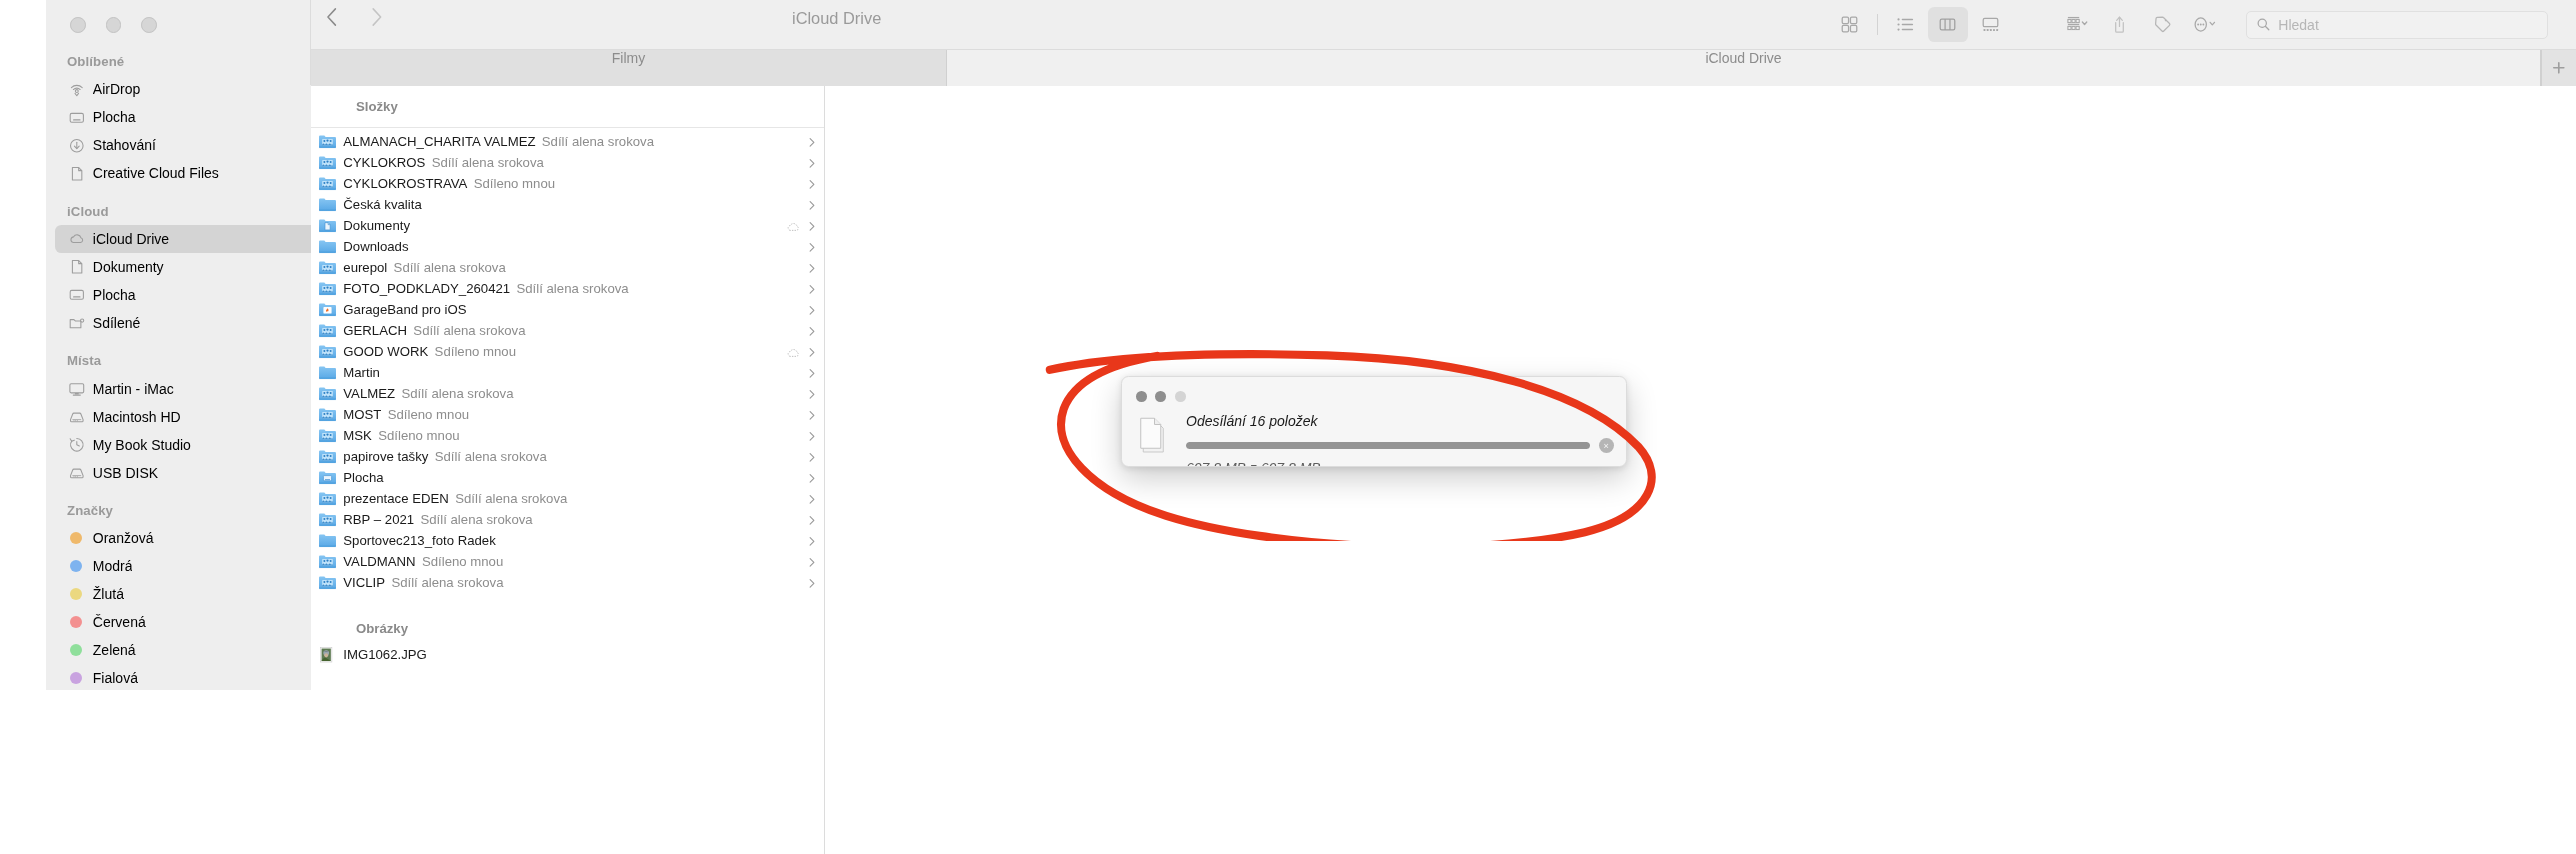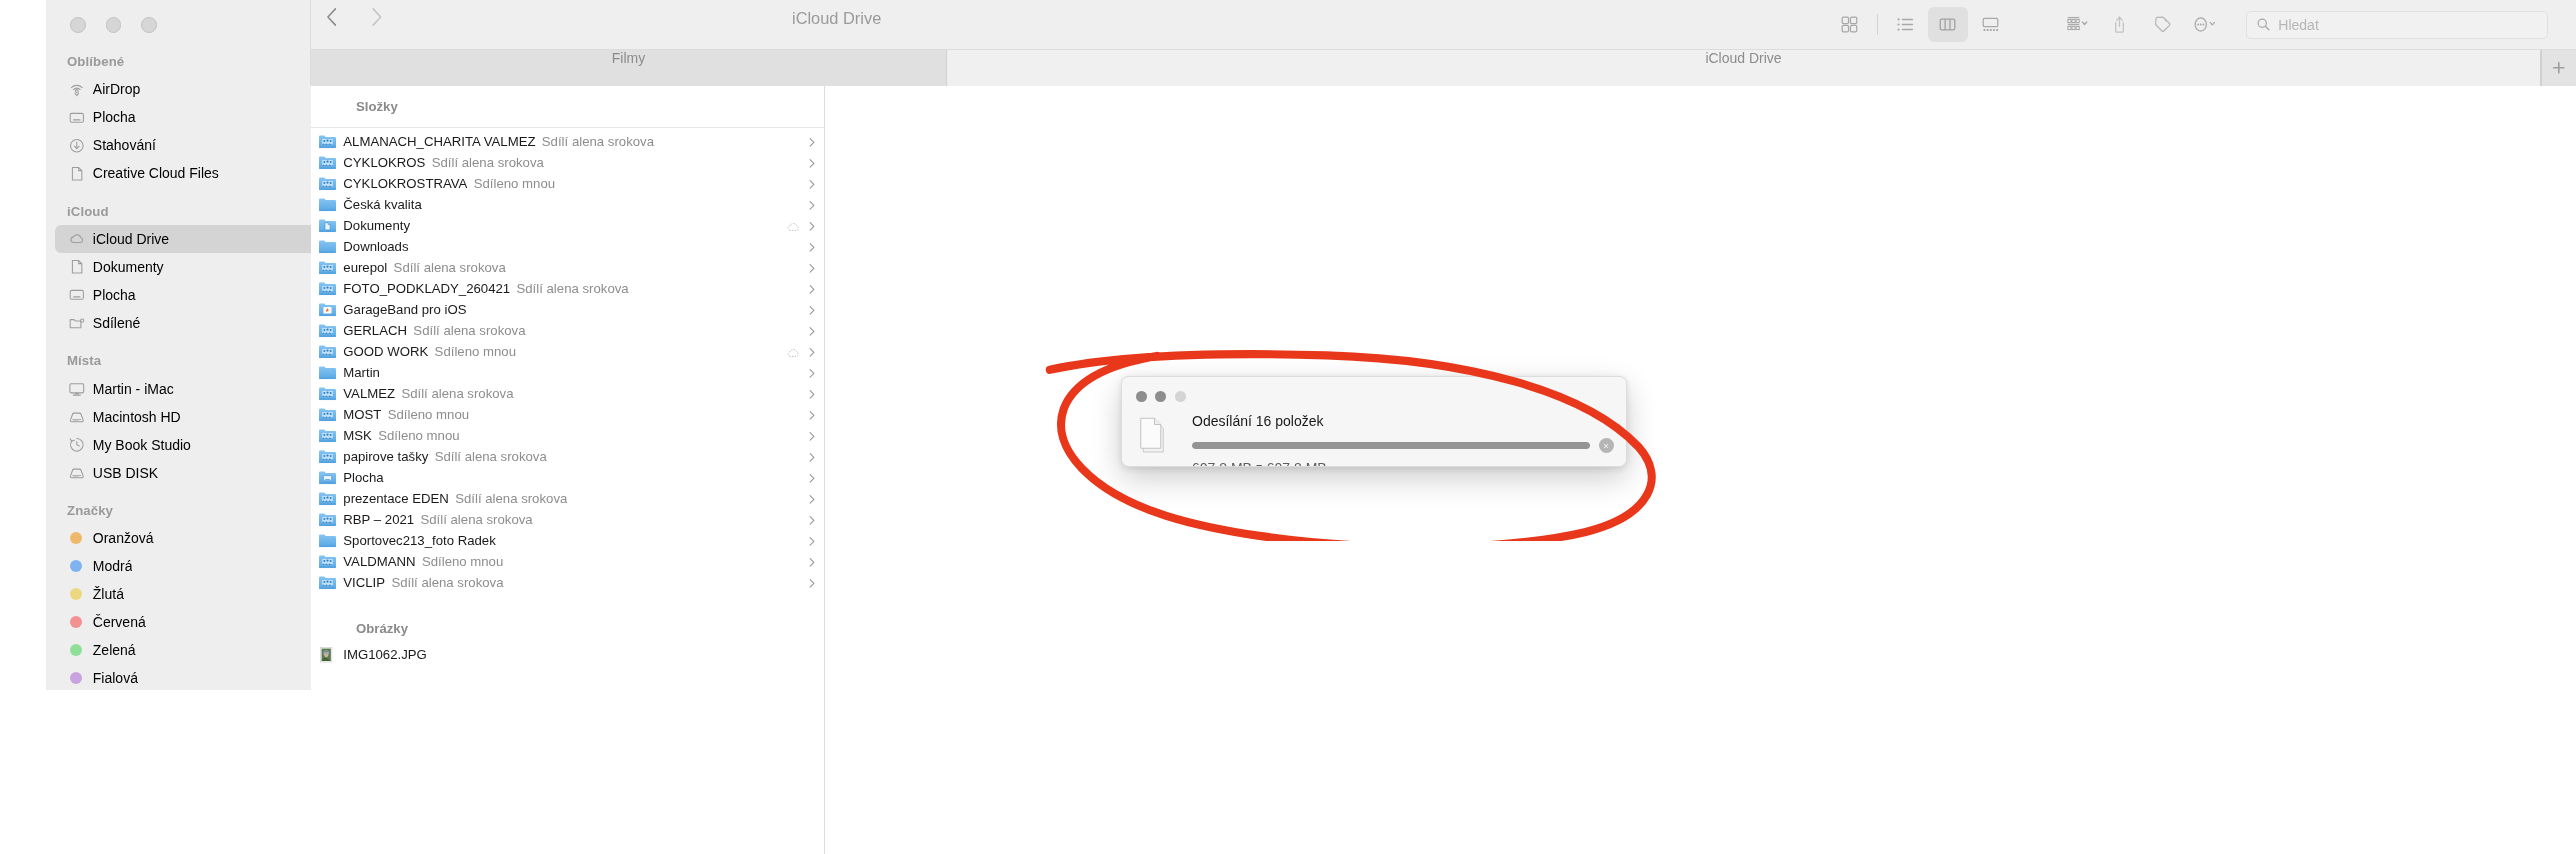--- a/index.html
+++ b/index.html
@@ -180,21 +180,21 @@
   #pd-lights { position: absolute; left: 14px; top: 14px; display: flex; gap: 8.8px; }
   .pd-tl { width: 10.7px; height: 10.7px; border-radius: 50%; }
   .pd-tl.g1 { background: #8e8e8e; }
   .pd-tl.g2 { background: #8e8e8e; }
   .pd-tl.g3 { background: #d4d4d4; }
   #pd-body {
     position: absolute; left: 15px; top: 35px; right: 10px;
     display: flex; align-items: flex-start;
   }
   #pd-fileicon { width: 35px; height: 43px; flex: 0 0 35px; position: relative; margin-top: 1.3px; }
-  #pd-text { flex: 1 1 auto; margin-left: 20px; padding-right: 2.5px; }
+  #pd-text { flex: 1 1 auto; margin-left: 14px; padding-right: 2.5px; font-style: italic; }
   #pd-title { font-size: 14px; color: #1a1a1a; line-height: 19px; }
   #pd-barrow { display: flex; align-items: center; margin-top: 7px; }
   #pd-track {
     flex: 1 1 auto; height: 7.5px; border-radius: 3.8px;
     background: #dcdcdc; overflow: hidden; margin-right: 8.8px;
   }
   #pd-fill { height: 7.5px; border-radius: 3.8px; background: #949494; }
   #pd-cancel {
     width: 15px; height: 15px; border-radius: 50%;
     background: #b5b5b5; flex: 0 0 15px;

